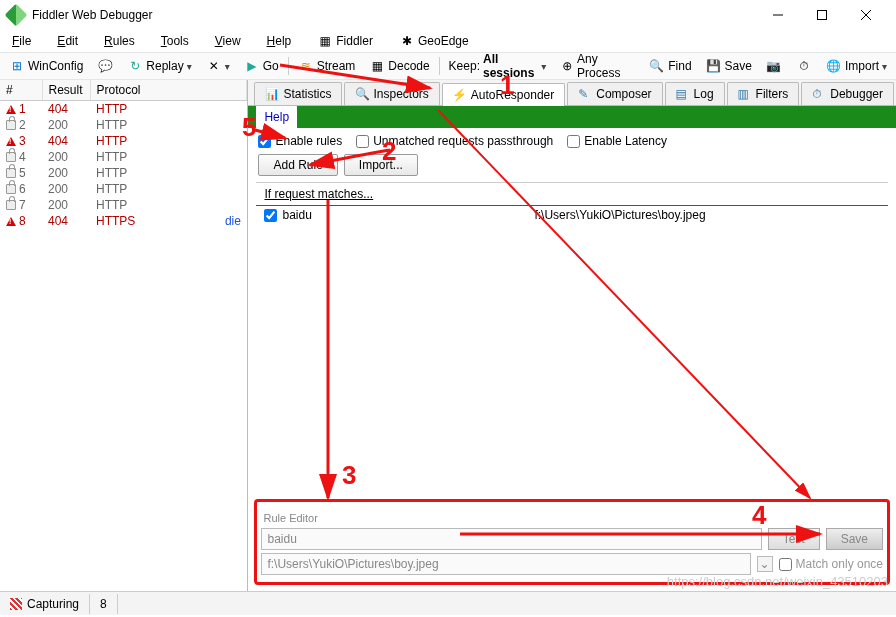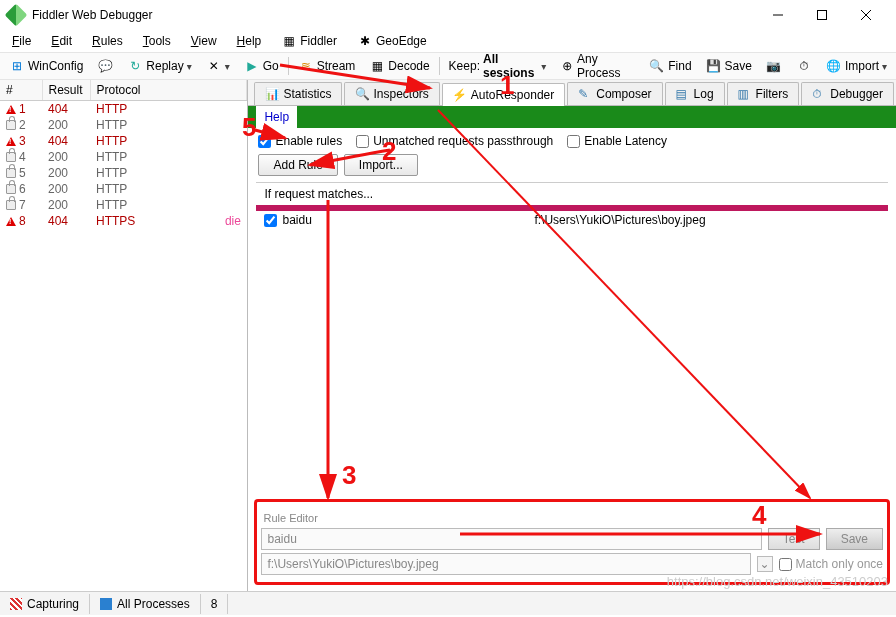--- a/index.html
+++ b/index.html
@@ -7,21 +7,21 @@
 
 
 .titlebar { height:30px; display:flex; align-items:center; padding:0 8px; background:#fff; }
 .titlebar .logo { width:16px; height:16px; background:linear-gradient(45deg,#2a9d3a 50%,#7fd67f 50%); border-radius:2px; transform:rotate(45deg); margin-right:8px; }
 .titlebar .title { flex:1; font-size:12px; }
 .winbtns { display:flex; }
 .winbtn { width:44px; height:30px; display:flex; align-items:center; justify-content:center; }
 .winbtn svg { width:10px; height:10px; }
 
 
-.menubar { height:22px; display:flex; align-items:center; padding:0 6px; gap:8px; }
+.menubar { height:22px; display:flex; align-items:center; padding:0 6px; gap:14px; }
 .menubar .mitem { padding:2px 6px; }
 .menubar .mitem u { text-decoration:underline; }
 .sep-icon { width:16px; height:16px; display:inline-flex; align-items:center; justify-content:center; margin-right:3px; }
 
 
 .toolbar { height:28px; display:flex; align-items:center; padding:0 4px; gap:4px; border-top:1px solid #e5e5e5; border-bottom:1px solid #e5e5e5; background:#fafafa; }
 .tbtn { display:flex; align-items:center; gap:3px; padding:2px 5px; }
 .tbtn .ico { width:16px; height:16px; display:flex; align-items:center; justify-content:center; }
 .tsep { width:1px; height:18px; background:#ccc; }
 .dd { font-size:10px; color:#444; }
@@ -61,21 +61,21 @@
 .opts { display:flex; gap:14px; padding:6px 10px; align-items:center; }
 .chk { display:flex; align-items:center; gap:4px; }
 .chk input { width:13px; height:13px; }
 
 
 .btnrow { display:flex; gap:6px; padding:0 10px 6px; }
 .btn { border:1px solid #999; background:linear-gradient(#fdfdfd,#e8e8e8); padding:3px 14px; border-radius:2px; }
 
 
 .rules { flex:1; border-top:1px solid #ccc; margin:0 8px; }
-.rules-hdr { display:flex; border-bottom:6px solid #be185d; }
+.rules-hdr { display:flex; border-bottom:1px solid #be185d;text-decoration:underline; }
 .rules-hdr div { padding:4px 8px; }
 .rules-hdr .c1 { width:270px; }
 .rules-body .row { display:flex; padding:2px 8px; }
 .rules-body .c1 { width:270px; display:flex; align-items:center; gap:5px; }
 
 
 .editor-wrap { border:3px solid #e11; border-radius:4px; margin:4px 6px 0 6px; padding:8px 4px 4px; position:relative; }
 .editor-title { color:#888; font-size:11px; padding:2px 2px 4px; }
 .ed-row { display:flex; gap:6px; margin-bottom:3px; align-items:center; }
 .ed-input { flex:1; border:1px solid #bbb; padding:3px 5px; background:#fafafa; color:#888; }
@@ -250,21 +250,21 @@
                 <span class="idcell"><span class="lock"></span> 7</span>
               </td>
               <td>200</td>
               <td>HTTP</td>
             </tr>
             <tr class="r">
               <td>
                 <span class="idcell"><span class="tri"></span> 8</span>
               </td>
               <td>404</td>
-              <td>HTTPS<span style="float:right;color:#ec4899">die</span></td>
+              <td>HTTPS<span style="float:right;color:#1d4ed8">die</span></td>
             </tr>
           </tbody>
       </table>
     </div>
   </div>
 
   <div class="right">
     <div class="rtabs" id="rtabs">
         <div class="rtab">
           <span class="ico" style="color:#37a">📊</span>
@@ -346,24 +346,20 @@
     </div>
     <div style="height:6px"></div>
   </div>
 </div>
 
 <div class="statusbar">
   <div class="seg">
       <span class="capico"></span>
       <span>Capturing</span>
     </div>
-  <div class="seg">
-      <span class="procico"></span>
-      <span>All Processes</span>
-    </div>
   <div class="seg">8</div>
 </div>
 
 <svg class="overlay" width="896" height="617">
   <defs>
       <marker id="ah" markerWidth="10" markerHeight="10" refX="8" refY="3" orient="auto">
         <path d="M0,0 L9,3 L0,6 Z" fill="#e11"></path>
       </marker>
     </defs>
 

